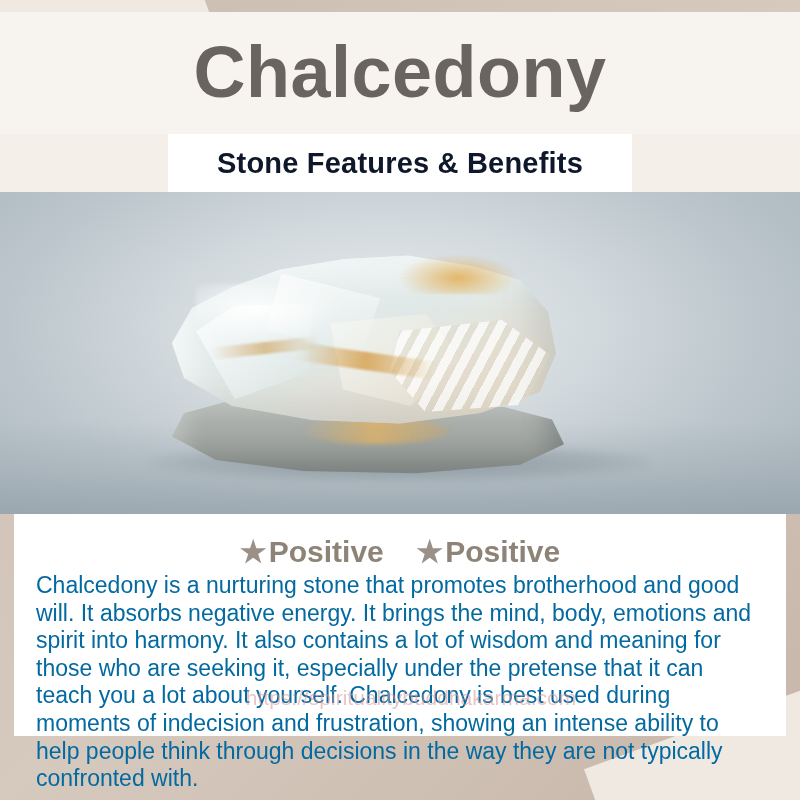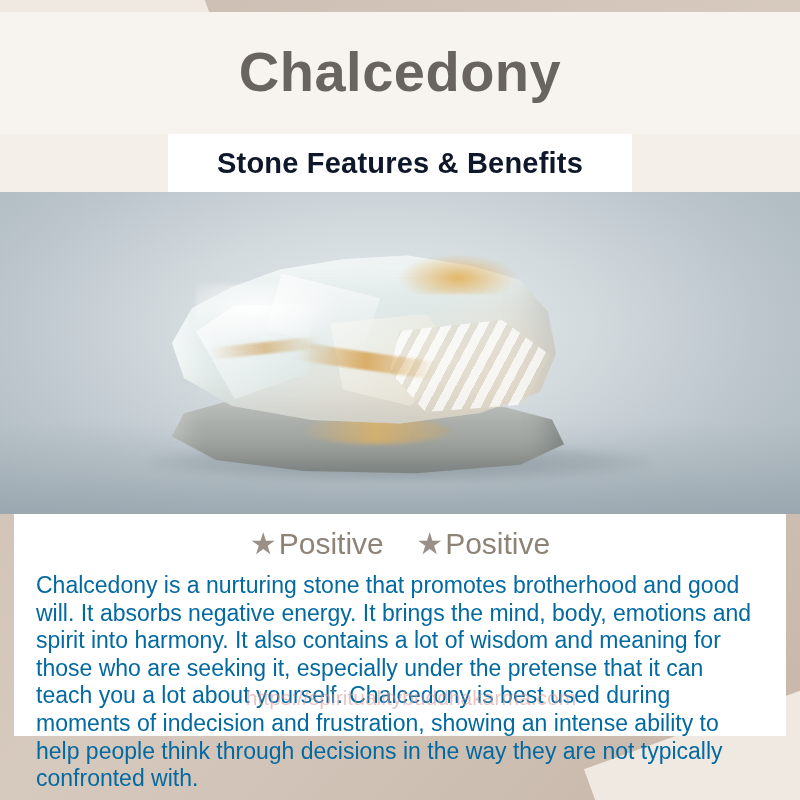--- a/index.html
+++ b/index.html
@@ -45,21 +45,21 @@
     width: 800px;
     height: 122px;
     background: #f7f3ee;
   }
   .title {
     position: absolute;
     top: 14px;
     left: 0;
     width: 800px;
     text-align: center;
-    font-size: 56px;
+    font-size: 72px;
     line-height: 92px;
     font-weight: bold;
     color: #6a6460;
     letter-spacing: 0.5px;
   }
 
   .subtitle-band {
     position: absolute;
     top: 134px;
     left: 0;
@@ -205,23 +205,23 @@
     position: absolute;
     top: 12px;
     left: 0;
     width: 772px;
     text-align: center;
     white-space: nowrap;
   }
   .tag {
     display: inline-block;
     font-size: 30px;
-    font-weight: normal;
+    font-weight: bold;
     color: #8d8377;
-    margin: 0 14px;
+    margin: 8px 14px;
     vertical-align: middle;
   }
   .star {
     color: #9a9087;
     font-size: 30px;
     margin-right: 2px;
   }
   .body-text {
     position: absolute;
     top: 58px;

